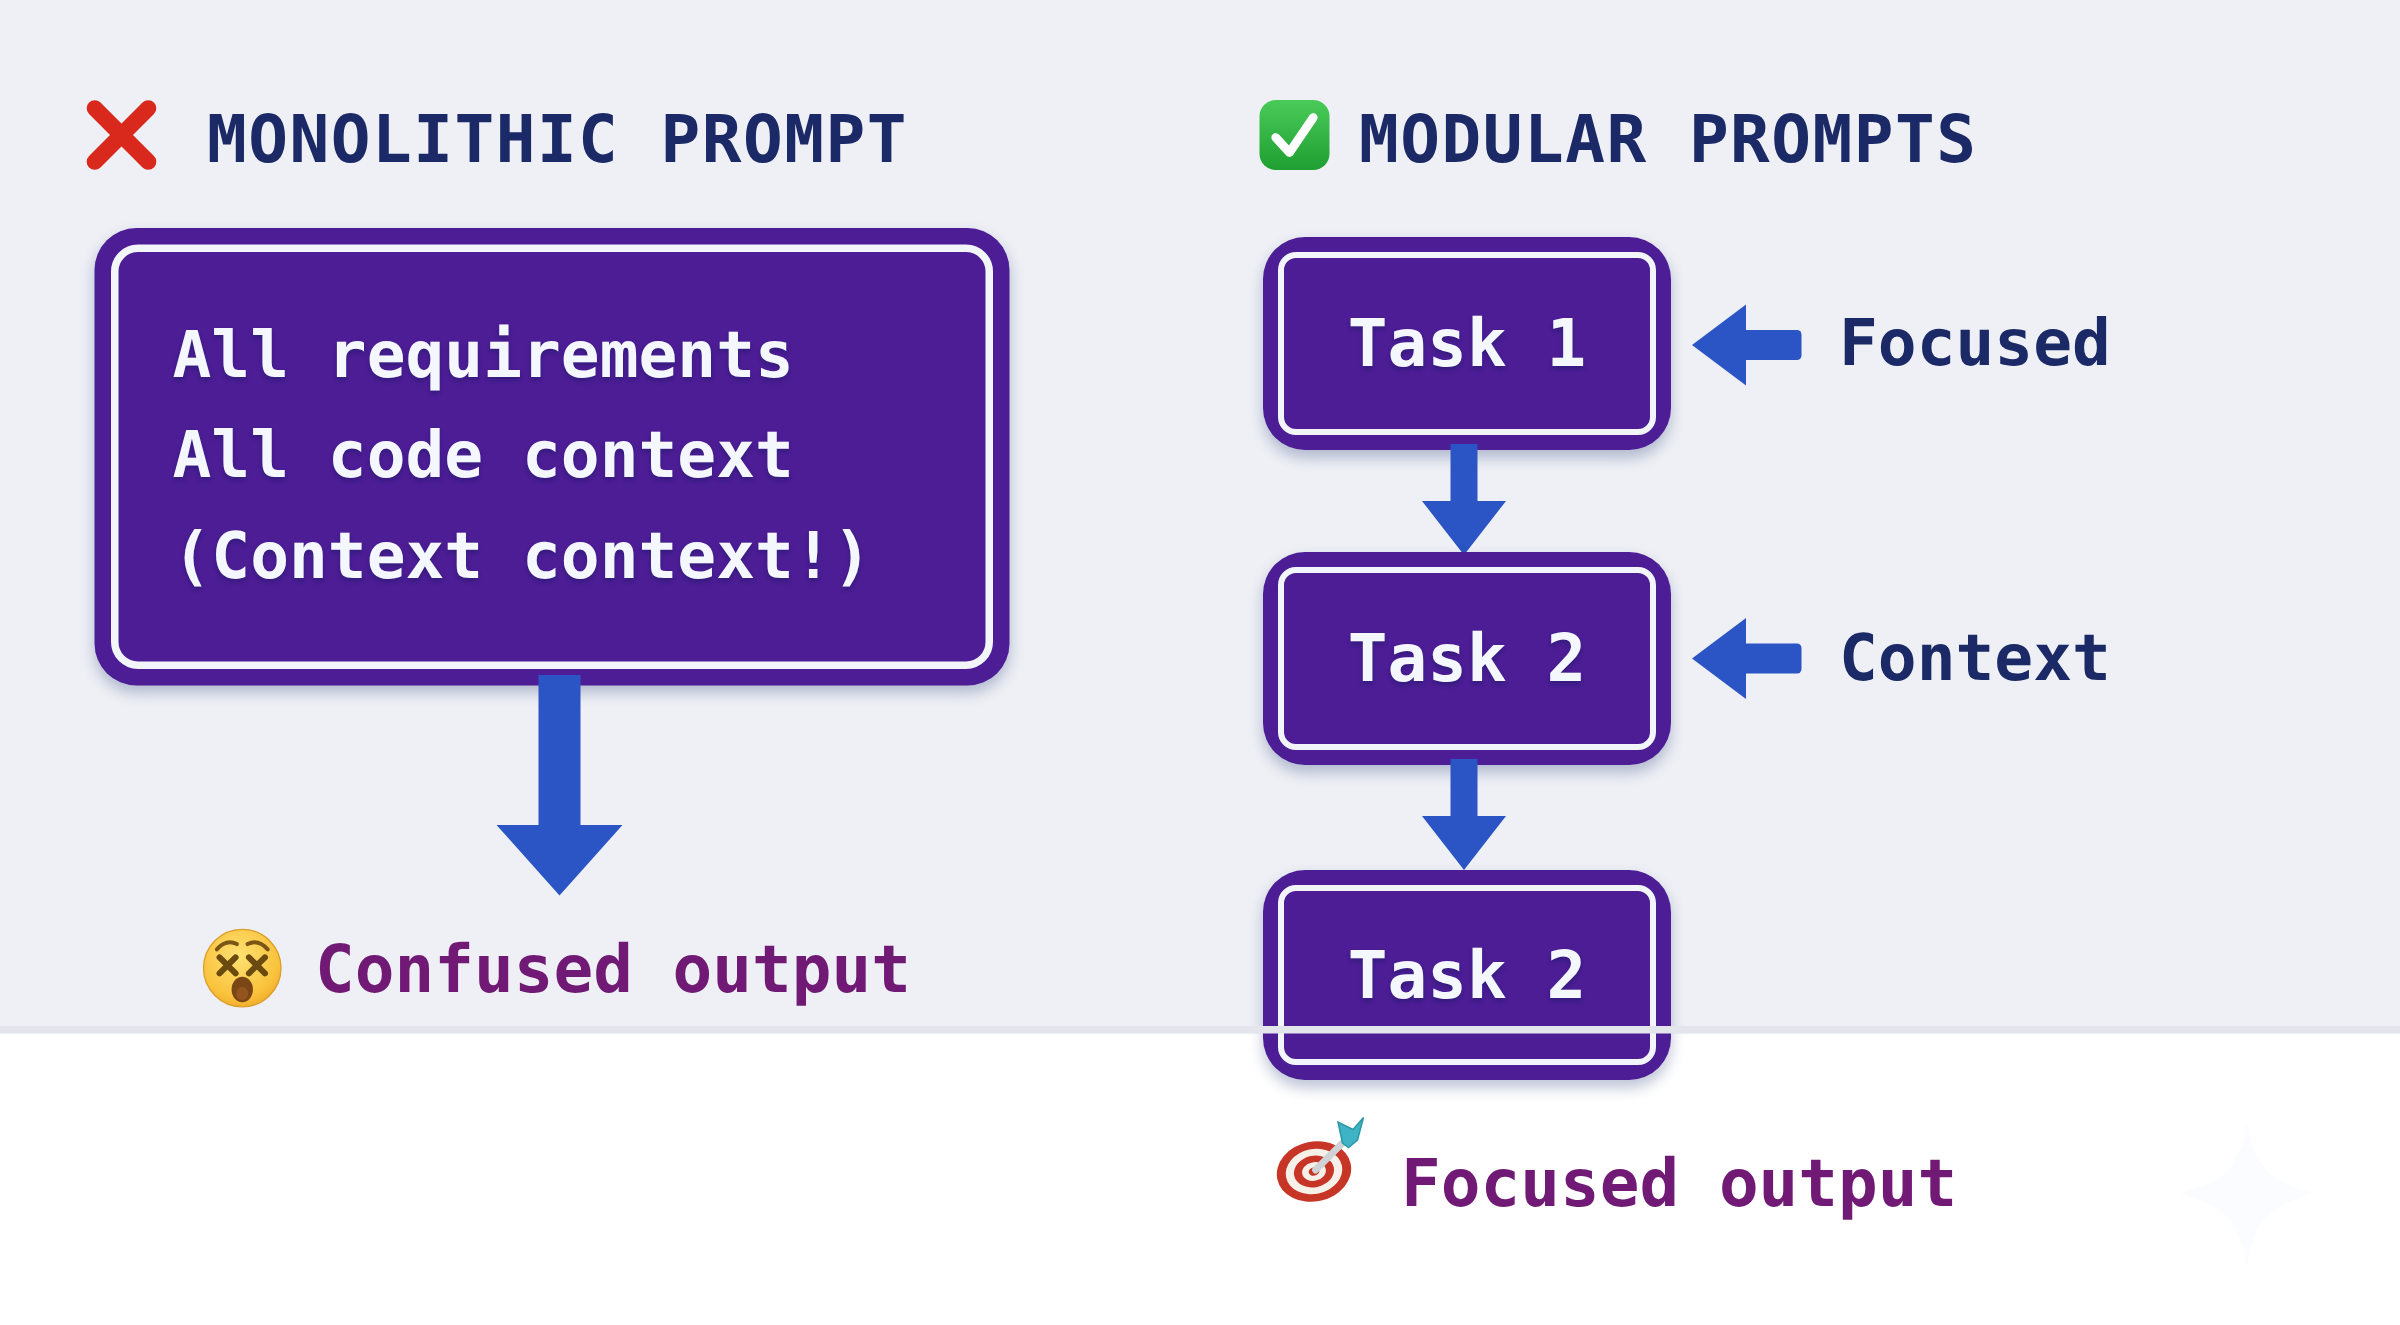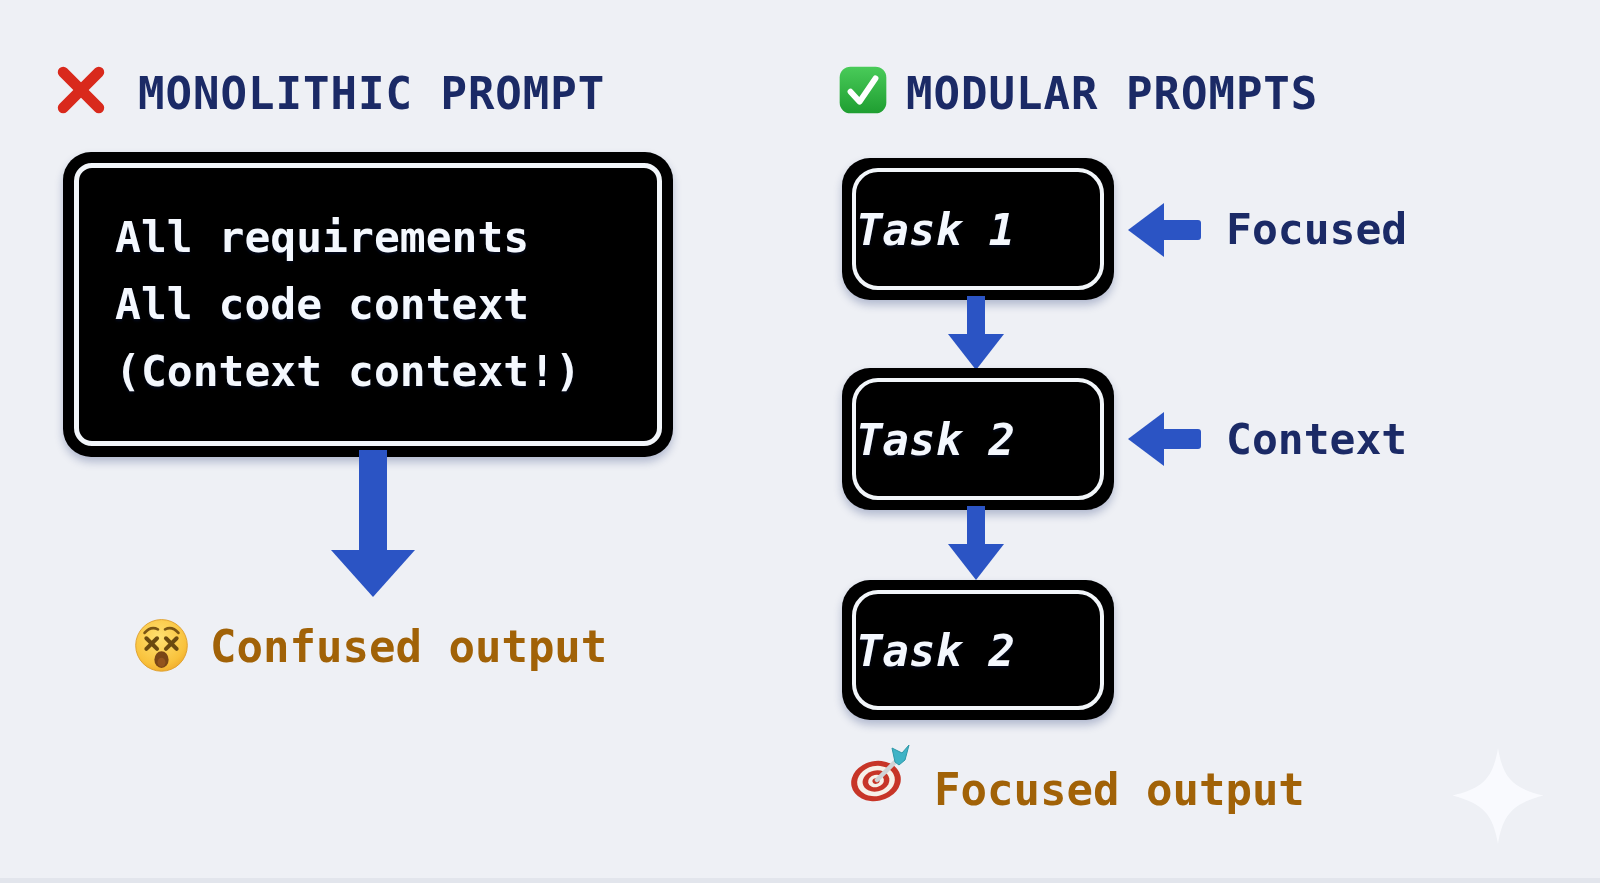--- a/index.html
+++ b/index.html
@@ -6,54 +6,54 @@
     margin: 0;
     padding: 0;
     width: 1600px;
     height: 883px;
     overflow: hidden;
     font-family: "DejaVu Sans Mono", "Liberation Mono", monospace;
   }
   .canvas {
     position: relative;
     width: 1600px;
-    height: 883px;
+    height: 689px;
     background: #eef0f5;
   }
   .abs { position: absolute; }
 
   
   .header-label {
     font-size: 44px;
     font-weight: bold;
     color: #1b2a66;
     letter-spacing: 1px;
     white-space: nowrap;
   }
 
   
   .blue-box {
-    background: #000000;
+    background: #4c1d95;
     border-radius: 28px;
     box-shadow: 0 5px 9px rgba(25, 45, 110, 0.28);
   }
   .blue-box .inner {
     position: absolute;
     left: 11px; right: 11px; top: 11px; bottom: 11px;
     border: 5px solid #f2f6fa;
     border-radius: 18px;
     display: flex;
     flex-direction: column;
     justify-content: center;
   }
   .task-box .inner {
     left: 10px; right: 10px; top: 10px; bottom: 10px;
     border-width: 4px;
-    border-radius: 26px;
-    font-style: italic;
+    border-radius: 12px;
+    align-items: center;
   }
   .box-line {
     font-size: 43px;
     font-weight: bold;
     color: #f4f8fe;
     line-height: 67px;
     white-space: nowrap;
     text-shadow: 0 2px 3px rgba(10, 25, 80, 0.35);
   }
   .task-label {
@@ -68,21 +68,21 @@
   .annot-line {
     font-size: 43px;
     font-weight: bold;
     color: #1b2a66;
     line-height: 73px;
     white-space: nowrap;
   }
   .output-label {
     font-size: 44px;
     font-weight: bold;
-    color: #a16207;
+    color: #701a75;
     white-space: nowrap;
     text-align: right;
   }
 
   .arrow-fill { fill: #2b54c4; }
 
   .bottom-hairline {
     position: absolute;
     left: 0; bottom: 0;
     width: 100%; height: 5px;

